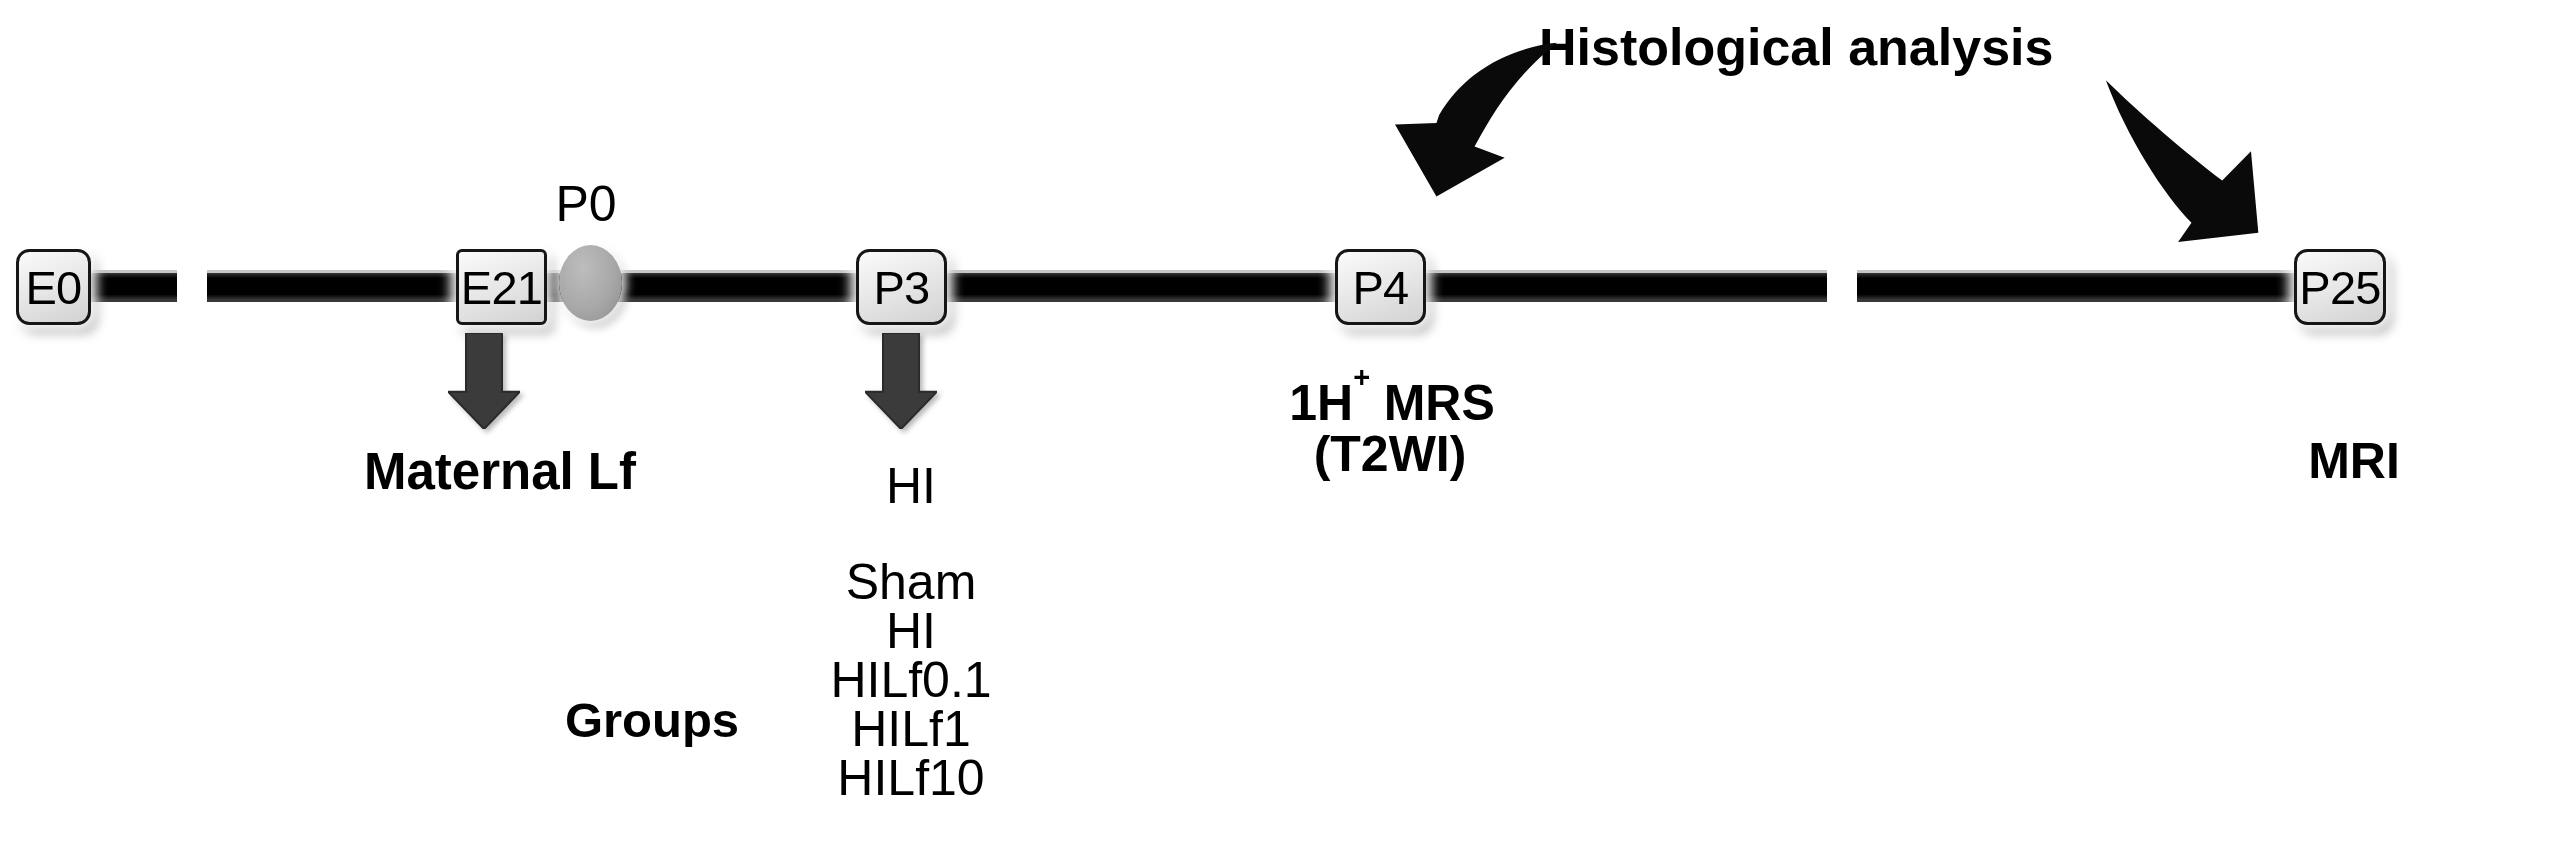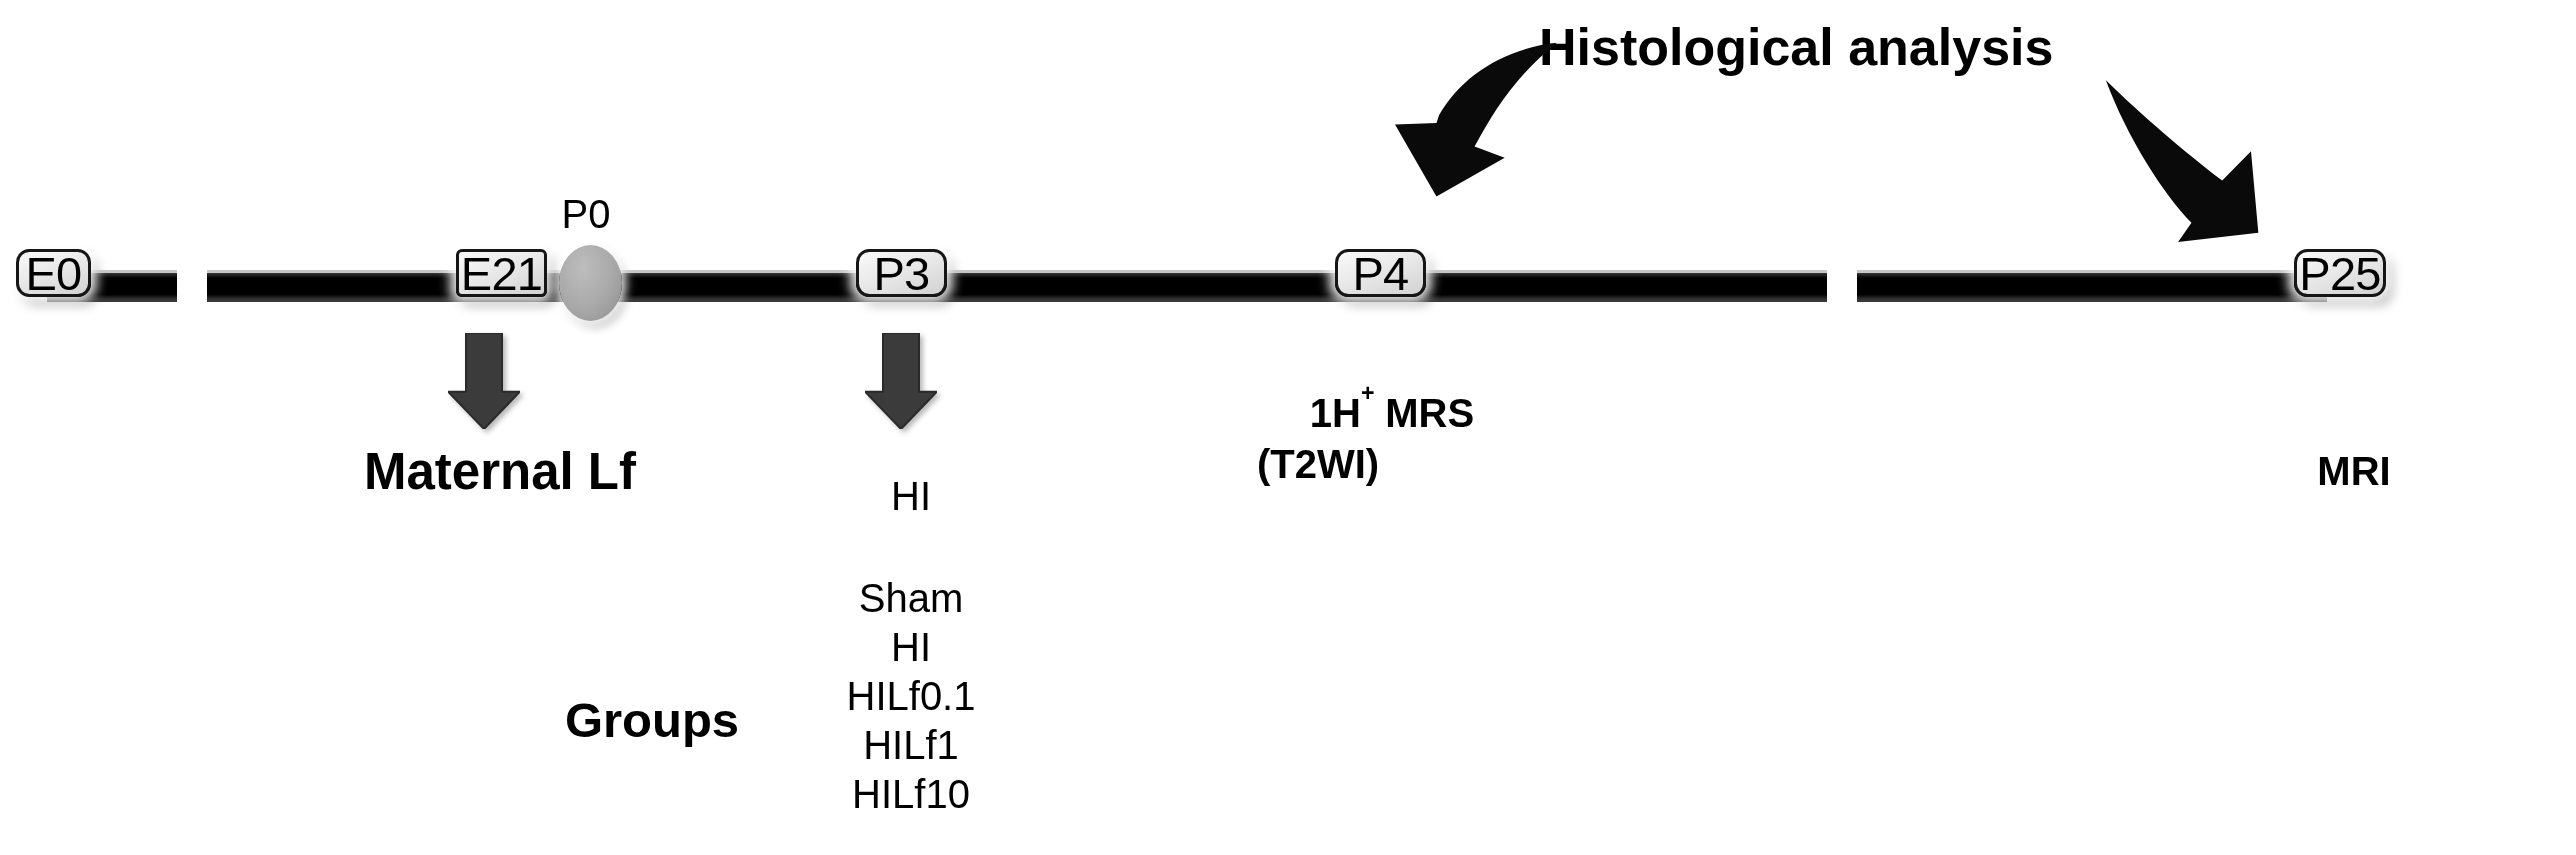--- a/index.html
+++ b/index.html
@@ -23,21 +23,21 @@
       #000000 76%, #353535 92%, #3a3a3a 100%);
     z-index: 1;
   }
   .bar-seg1 { left: 47px;   width: 130px;  }
   .bar-seg2 { left: 207px;  width: 1620px; }
   .bar-seg3 { left: 1857px; width: 470px;  }
   
   .timebox {
     position: absolute;
     top: 249px;
-    height: 48px;
+    height: 76px;
     box-sizing: border-box;
     border: 3.3px solid #161616;
     border-radius: 13.4px;
     background: linear-gradient(160deg, #fafafa 0%, #e9e9e9 45%, #d2d2d2 100%);
     display: flex;
     align-items: center;
     justify-content: center;
     font-size: 47px;
     font-weight: 400;
     letter-spacing: -0.7px;
@@ -56,21 +56,21 @@
     width: 63px; height: 76px;
     border-radius: 50%;
     background: radial-gradient(ellipse at 38% 30%, #bdbdbd 0%, #a8a8a8 55%, #8c8c8c 100%);
     z-index: 2;
     box-shadow: 0 0 9.4px 4.7px rgba(255,255,255,0.85), 4.7px 6px 9.4px rgba(0,0,0,0.3);
   }
   
   .txt { position: absolute; white-space: nowrap; line-height: 1.04; }
   .ctr { transform: translateX(-50%); text-align: center; }
   .b   { font-weight: 700; }
-  .f72 { font-size: 40px; margin-top: 16px; }
+  .f72 { font-size: 50px; }
   .f74 { font-size: 49px; }
   .f76 { font-size: 51px; }
   .f78 { font-size: 52px; }
   sup.plus { font-size: 0.58em; position: relative; top: -0.52em; letter-spacing: 0; }
   .ml { margin-left: 0.27em; }
   .groups-list div { line-height: 49px; }
   
   .down-arrow {
     position: absolute;
     top: 333px;
@@ -144,18 +144,18 @@
     <div>HI</div>
     <div>HILf0.1</div>
     <div>HILf1</div>
     <div>HILf10</div>
   </div>
   <div class="txt ctr b f74" style="left:652px; top:695px;">Groups</div>
 
   <div class="txt ctr b f72" style="left:1392px; top:377px;">
     <span>1H</span><sup class="plus">+</sup><span class="ml">MRS</span>
   </div>
-  <div class="txt ctr b f72" style="left:1318px; top:428px;">(T2WI)</div>
+  <div class="txt ctr b f72" style="left:1390px; top:428px;">(T2WI)</div>
 
   <div class="txt ctr b f72" style="left:2354px; top:435px;">MRI</div>
 
 </div>
 
 
 </body></html>

